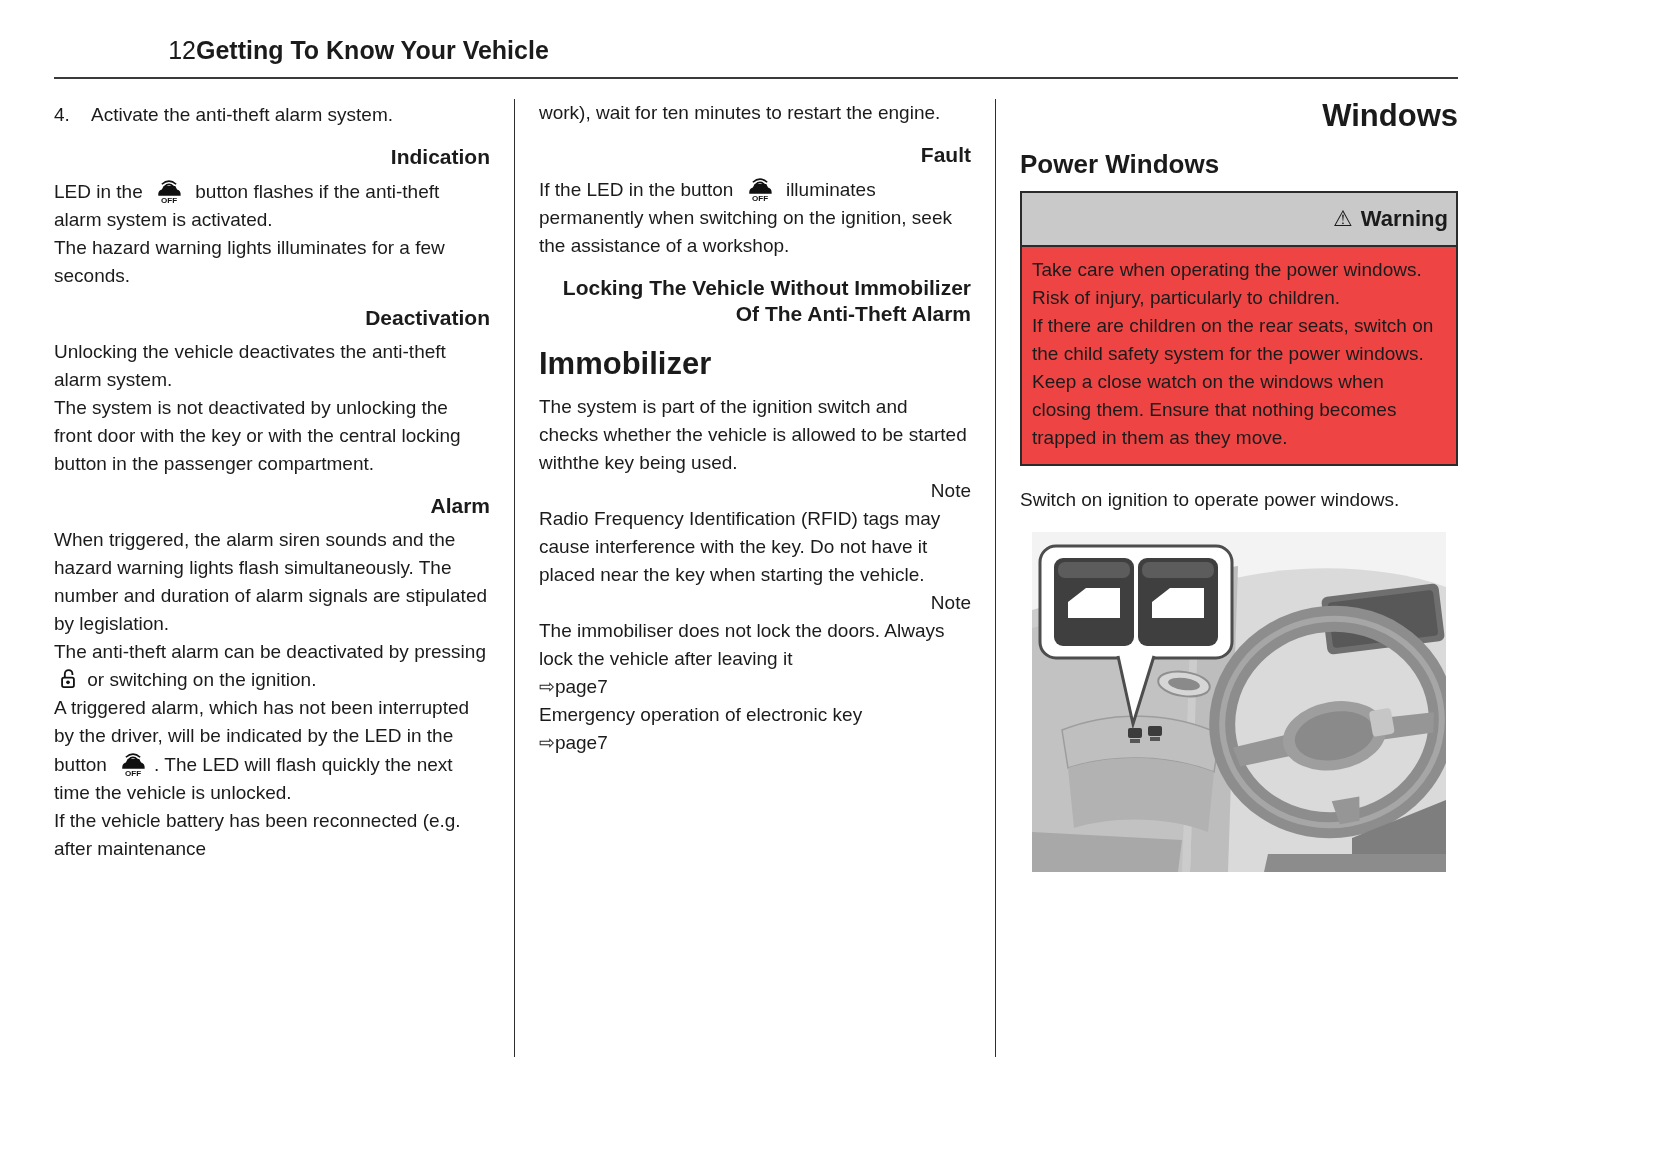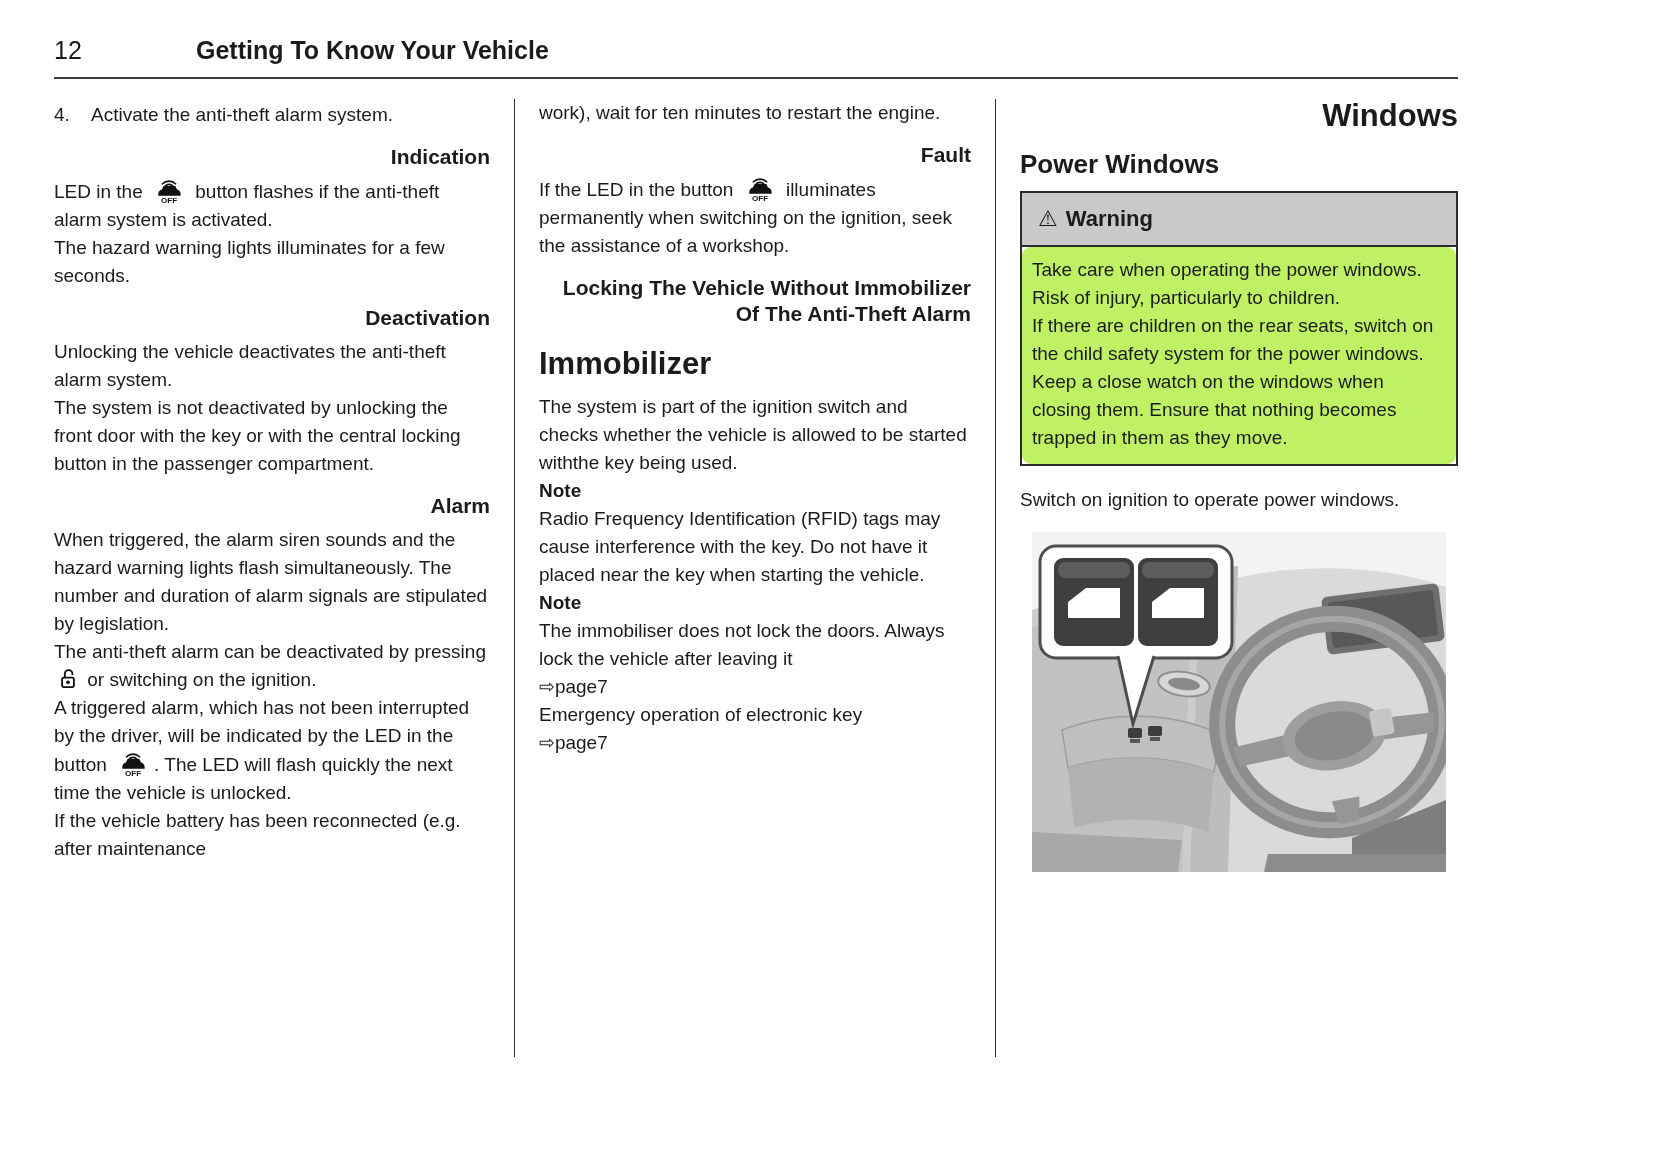--- a/index.html
+++ b/index.html
@@ -11,59 +11,59 @@
     overflow: hidden;
   }
   .page { width: 1653px; height: 1165px; padding: 36px 195px 0 54px; }
 
   
   .page-header {
     display: flex; align-items: baseline;
     border-bottom: 2px solid #3a3a3a;
     padding-bottom: 12px;
   }
-  .page-number { font-size: 25px; width: 142px; }
+  .page-number { font-size: 25px; width: 142px; text-align: right; }
   .chapter-title { font-size: 25px; font-weight: bold; }
 
   
   .columns { display: flex; margin-top: 20px; align-items: flex-start; }
   .col { font-size: 19px; line-height: 28px; }
   .col-1 { width: 436px; }
   .col-2 { width: 432px; }
   .col-3 { width: 438px; }
   .vdivider { width: 1px; background: #2e2e2e; height: 958px; margin: 0 24px; }
 
   p.txt { margin: 0; }
   h3.sec { font-size: 21px; font-weight: bold; margin: 15px 0 7px 0; line-height: 26px; text-align: right; }
   h1.big { font-size: 31px; font-weight: bold; margin: 20px 0 12px 0; line-height: 34px; }
   h1.big.first { margin-top: 0; text-align: right; }
   h2.mid { font-size: 26px; font-weight: bold; margin: 16px 0 12px 0; line-height: 30px; }
 
   .step { display: flex; margin: 2px 0 0 0; }
   .step-num { width: 37px; flex: 0 0 37px; }
 
-  .note-label { font-weight: bold; margin: 0; }
+  .note-label { font-weight: normal; margin: 0; text-align: right; }
   .pageref { color: #1b1b1b; }
 
   
   .inline-ic { display: inline-block; vertical-align: -6px; margin: 0 4px; }
   .ic-antitheft { width: 34px; height: 27px; }
   .ic-unlock { width: 20px; height: 25px; vertical-align: -5px; }
 
   
   .warning-box { border: 2px solid #2b2b2b; margin: 8px 0 20px 0; }
   .warning-head {
     background: #c9c9c9;
     border-bottom: 2px solid #2b2b2b;
-    text-align: left;
+    text-align: right;
     font-weight: bold; font-size: 22px;
-    padding: 12px 16px;
+    padding: 12px 8px;
   }
   .warning-head .tri { font-weight: normal; margin-right: 8px; }
-  .warning-body { padding: 9px 10px 12px 10px; background: #bef264; border-radius: 9px; }
+  .warning-body { padding: 9px 10px 12px 10px; background: #ef4444; }
 
   
   .figure-wrap { margin: 18px 0 0 12px; width: 414px; height: 340px; }
   .figure-wrap svg { display: block; width: 414px; height: 340px; }
 </style>
 </head>
 <body>
 
 <div class="page">
 

